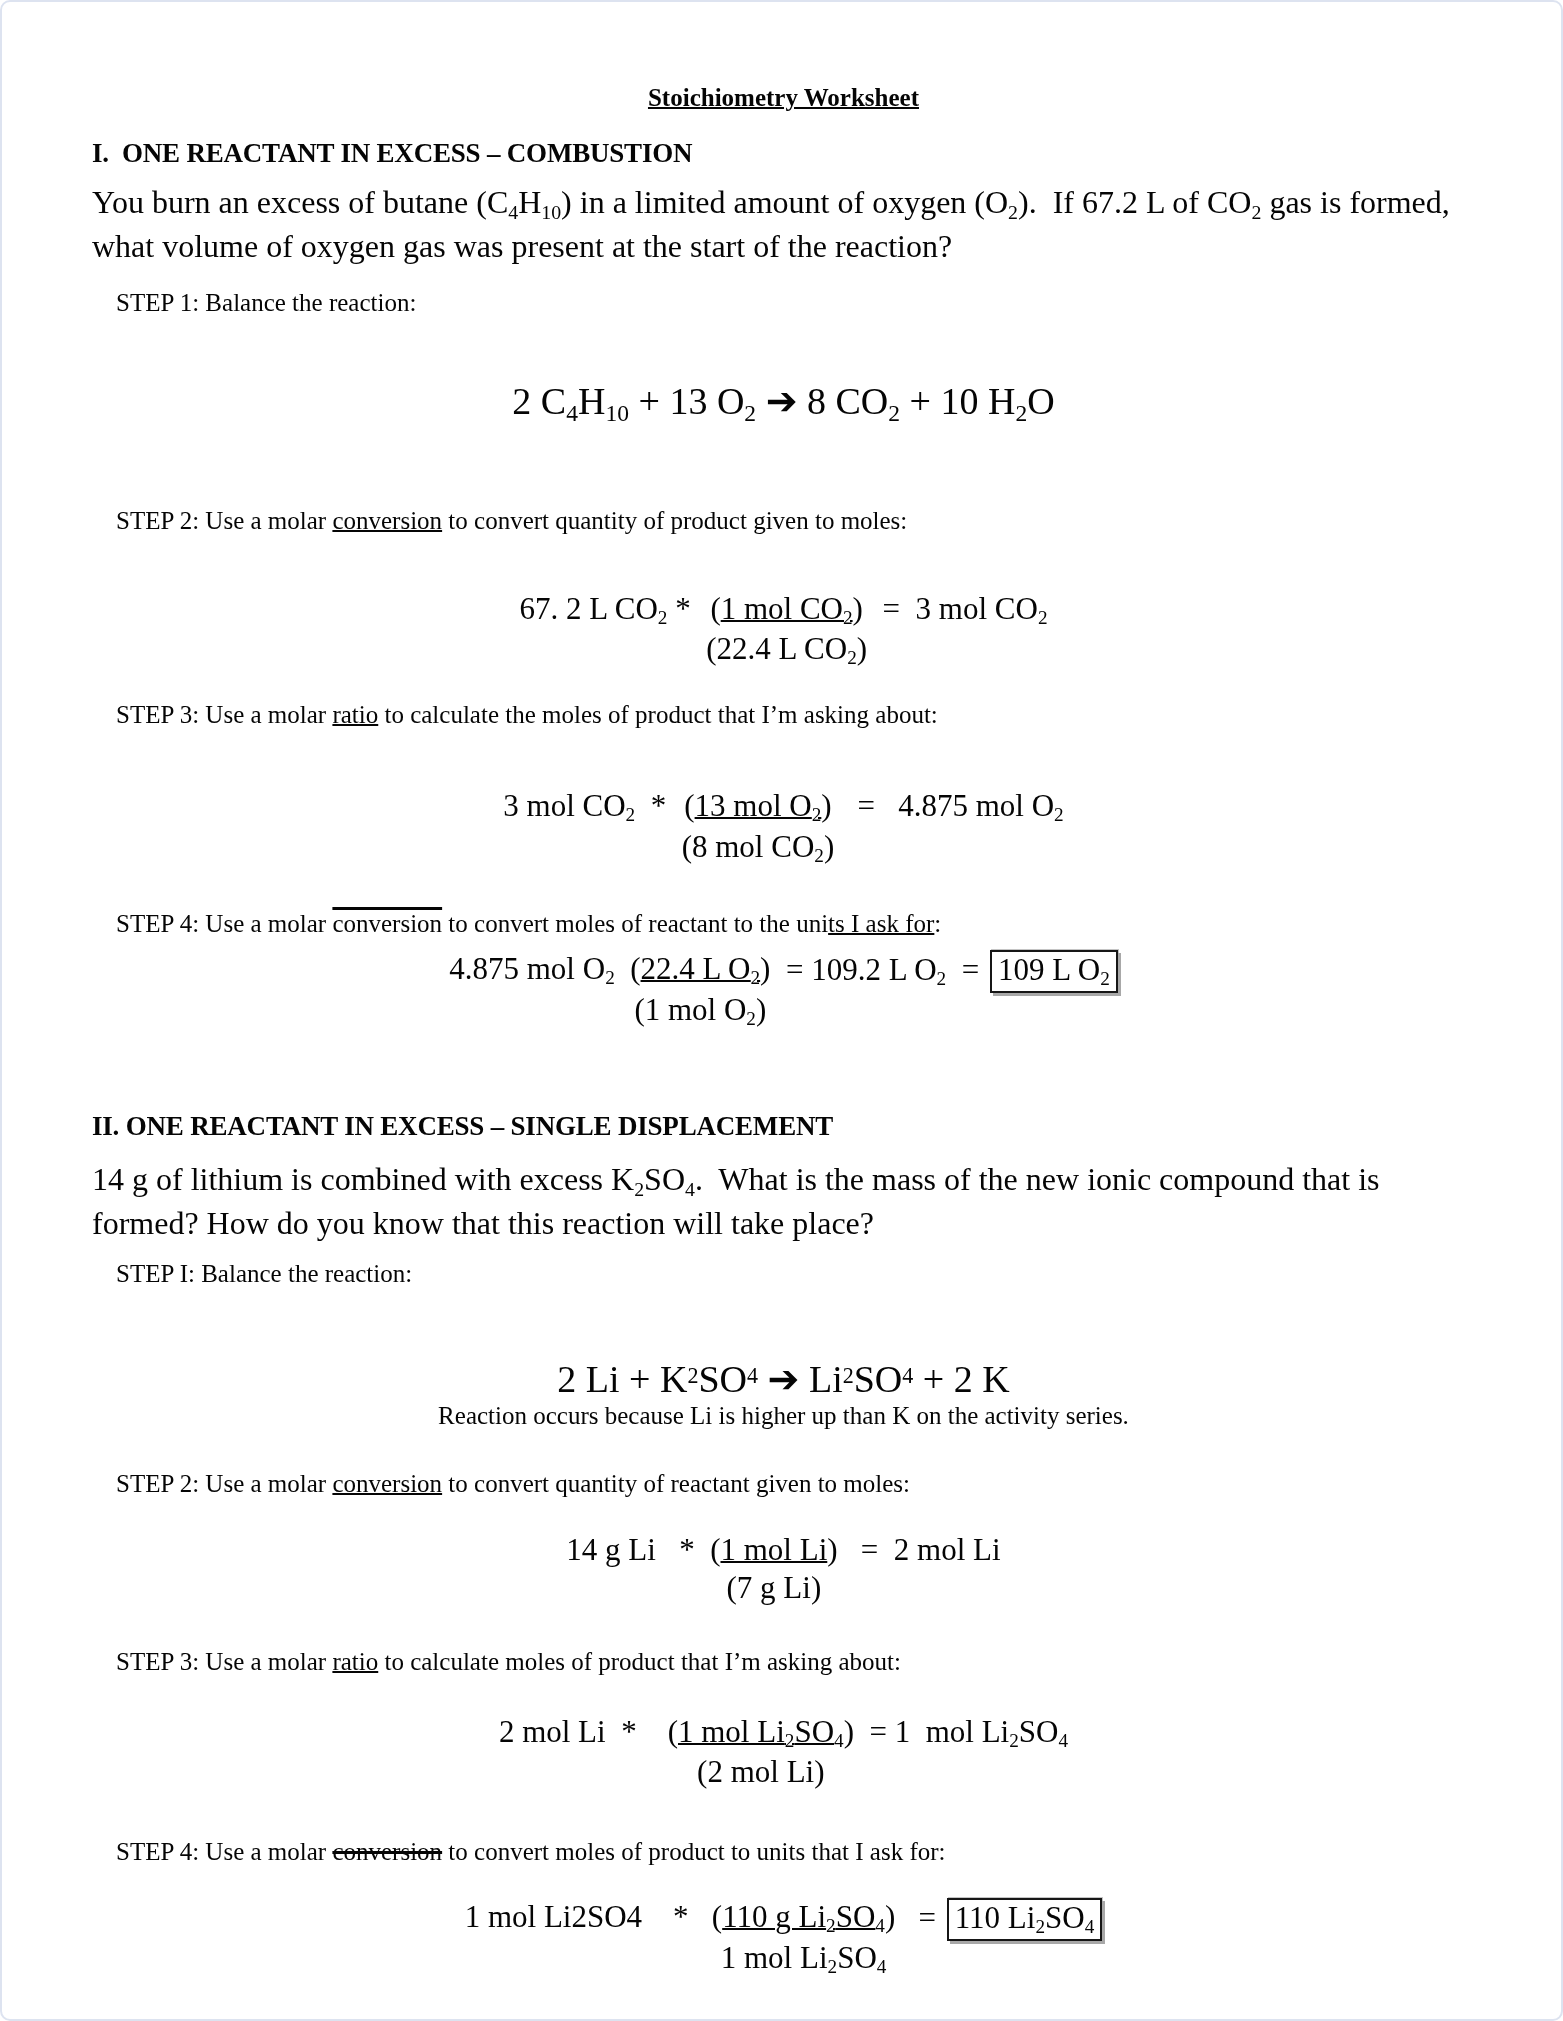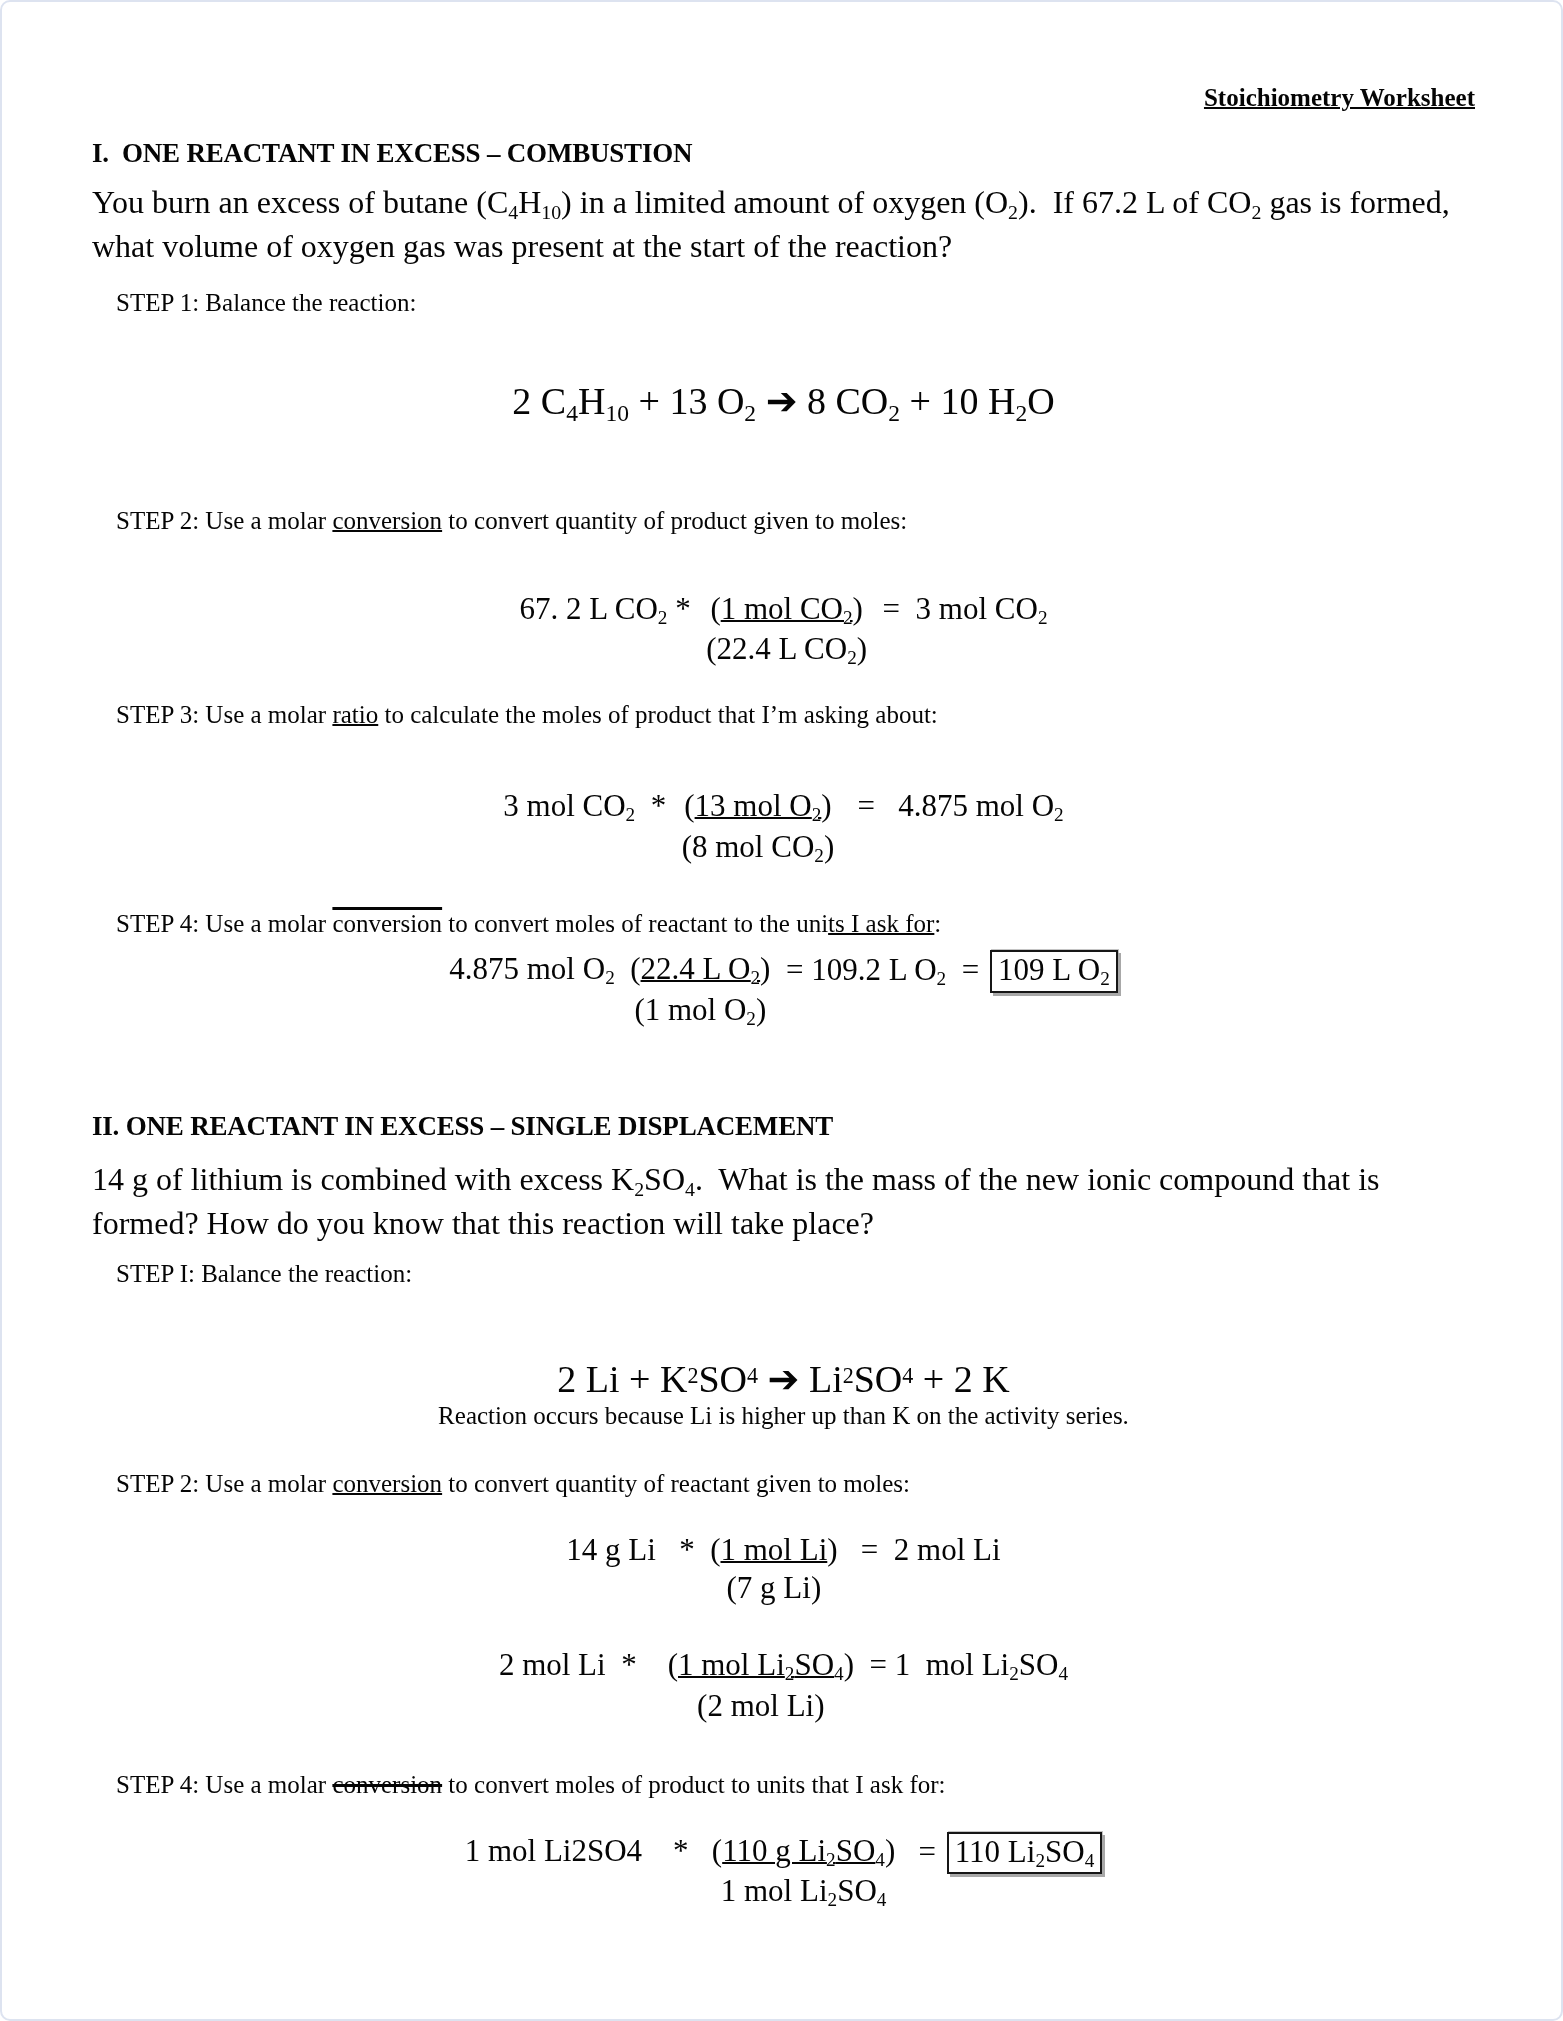--- a/index.html
+++ b/index.html
@@ -11,21 +11,21 @@
   .page{
     box-sizing:border-box;
     width:1563px; min-height:2021px;
     background:#ffffff;
     border:2px solid #dde3f0;
     border-radius:10px;
     padding:82px 86px 40px 90px;
   }
   .rich{white-space:pre-wrap;}
   h1.title{
-    font-size:25px; font-weight:bold; text-align:right;
+    font-size:25px; font-weight:bold; text-align:center;
     text-decoration:underline; text-decoration-thickness:2px;
     margin:0 0 26px 0;
   }
   h2.sec{
     font-size:27px; font-weight:bold; margin:0;
     white-space:pre-wrap; letter-spacing:-0.2px;
   }
   p.intro{
     font-size:32px; line-height:1.32; margin:0;
     max-width:1400px;
@@ -122,20 +122,21 @@
 
     <div class="math-row" style="margin-bottom:38px;">
       <span class="rich"><span>14 g Li   *  </span></span>
       <span class="frac">
         <span class="num rich"><span>(</span><span class="m-u"><span>1 mol Li</span></span><span>)</span></span>
         <span class="den rich"><span>(7 g Li)</span></span>
       </span>
       <span class="rich"><span>   =  2 mol Li</span></span>
     </div>
 
+    <p class="step rich" style="margin-bottom:34px;"><span>STEP 3: Use a molar </span><span class="m-u">ratio</span><span> to calculate moles of product that I’m asking about:</span></p>
 
     <div class="math-row" style="margin-bottom:44px;">
       <span class="rich"><span>2 mol Li  *    </span></span>
       <span class="frac">
         <span class="num rich"><span>(</span><span class="m-u"><span>1 mol Li</span><span class="m-sub">2</span><span>SO</span><span class="m-sub">4</span></span><span>)</span></span>
         <span class="den rich"><span>(2 mol Li)</span></span>
       </span>
       <span class="rich"><span>  = 1  mol Li</span><span class="m-sub">2</span><span>SO</span><span class="m-sub">4</span></span>
     </div>
 

